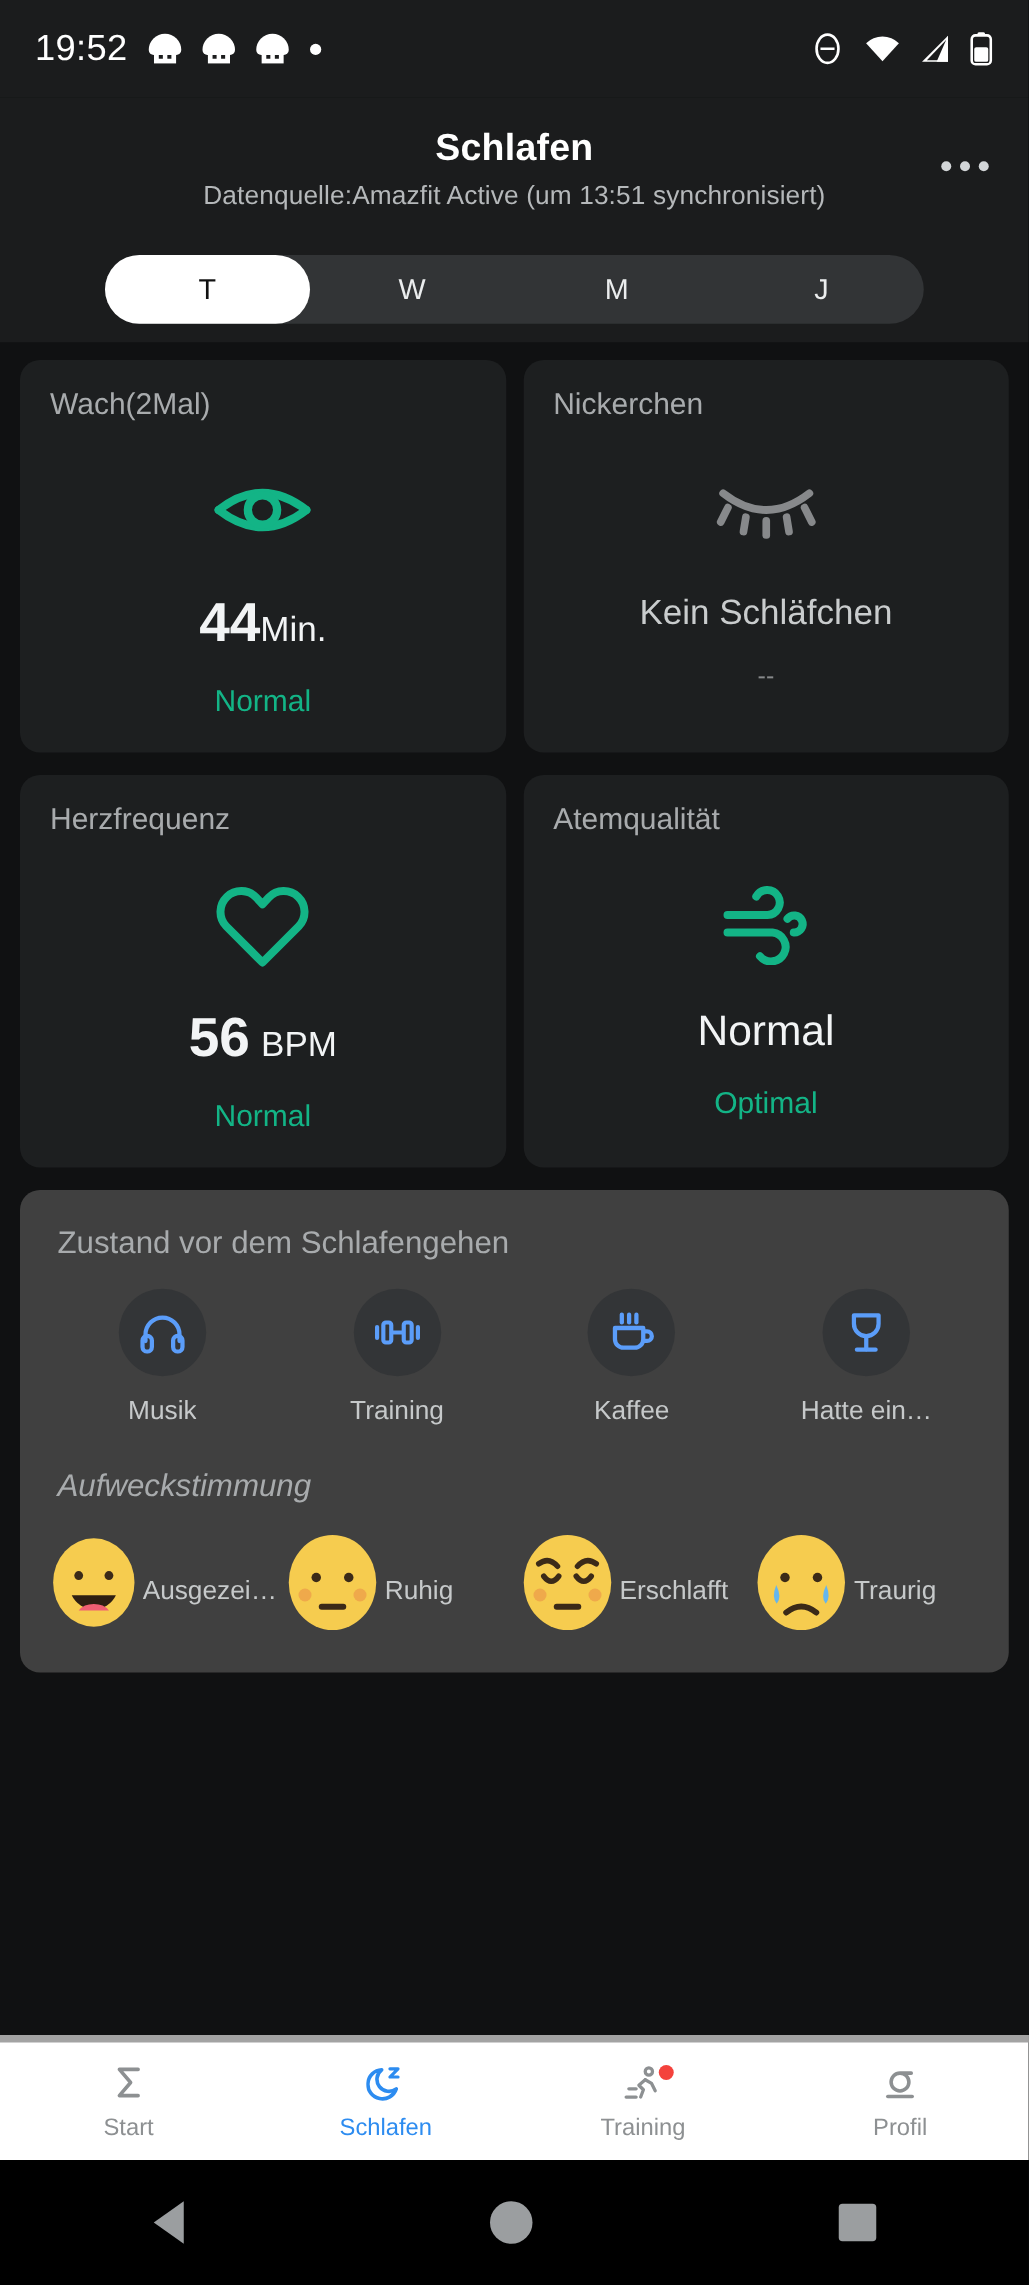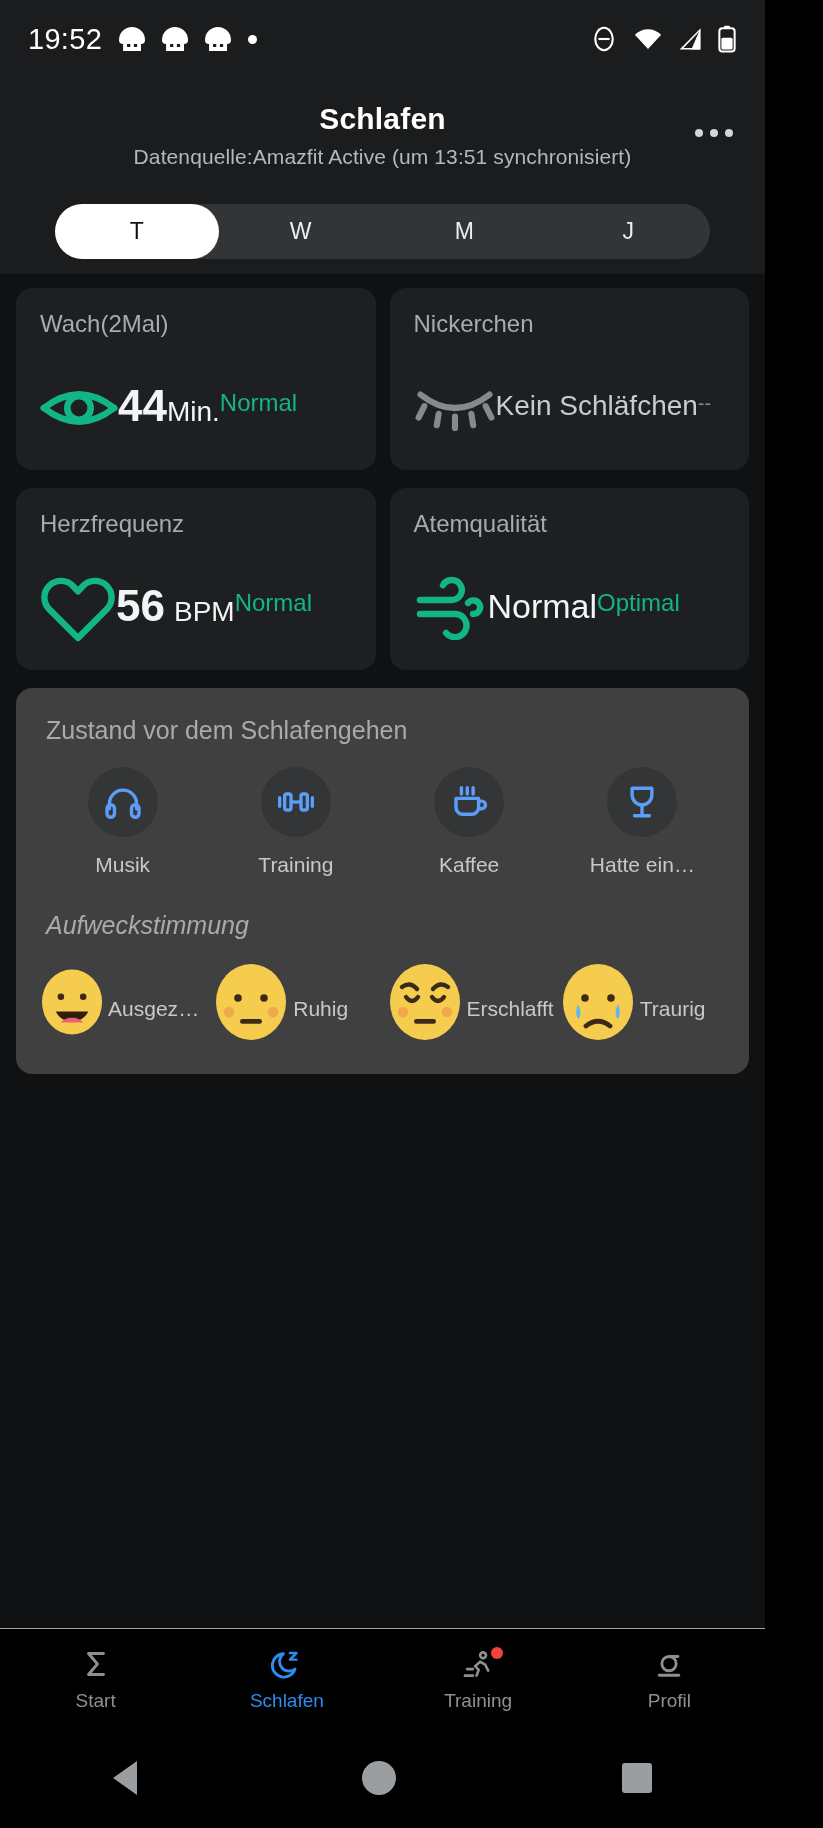--- a/index.html
+++ b/index.html
@@ -2,21 +2,21 @@
 <html><head>
 <meta charset="utf-8">
 <style>
   * { box-sizing: border-box; margin: 0; padding: 0; }
   html, body {
     width: 823px; height: 1828px;
     background: #000;
     font-family: "Liberation Sans", "DejaVu Sans", sans-serif;
     overflow: hidden;
   }
-  .phone { width: 765px; height: 1828px; background: #111213; display: flex; flex-direction: column; position: relative; }
+  .phone { width: 823px; height: 1828px; background: #111213; display: flex; flex-direction: column; position: relative; }
 
   
   .statusbar { height: 78px; flex: 0 0 78px; background: #1b1c1d; display: flex; align-items: center; padding: 0 28px; }
   .sb-left { display: flex; align-items: center; gap: 17px; }
   .sb-time { color: #fff; font-size: 29px; font-weight: 400; letter-spacing: .3px; }
   .sb-right { margin-left: auto; display: flex; align-items: center; gap: 14px; }
   .gicon { width: 26px; height: 24px; position: relative; }
   .gicon::before { content:""; position:absolute; left:0; top:0; width:26px; height:17px; background:#fff;
      border-radius: 13px 13px 4px 4px; }
   .gicon::after { content:""; position:absolute; left:4px; bottom:0; width:18px; height:9px; background:#fff;
@@ -37,21 +37,21 @@
   .tabs { width: 655px; height: 55px; background: #323436; border-radius: 28px; display: flex; }
   .tab { flex: 1; display: flex; align-items: center; justify-content: center;
      color: #ebedee; font-size: 23px; border-radius: 28px; }
   .tab.active { background: #fff; color: #111; }
 
   
   .content { flex: 1 1 auto; background: #101112; padding: 14px 16px 0 16px; overflow: hidden; }
   .grid2 { display: flex; gap: 14px; margin-bottom: 18px; }
   .card { background: #1d1f20; border-radius: 16px; padding: 22px 24px 26px 24px; flex: 1; min-width: 0; }
   .card-title { color: #a8abad; font-size: 24px; }
-  .card-body { display: flex; align-items: center; }
+  .card-body { display: flex; flex-direction: column; align-items: center; justify-content: center; }
   .card-icon { height: 72px; display: flex; align-items: center; justify-content: center; margin-top: 34px; }
   .card-val { margin-top: 30px; color: #f2f4f5; display: flex; align-items: baseline; justify-content: center; }
   .v-num { font-size: 44px; font-weight: bold; }
   .v-num-sm { font-size: 34px; font-weight: 400; }
   .v-unit { font-size: 28px; font-weight: 400; }
   .v-unit-tight { font-size: 28px; font-weight: 400; }
   .card-status { margin-top: 24px; font-size: 24px; color: #13b486; text-align: center; }
   .card-status.muted { color: #87898b; font-size: 20px; }
   .card-plain { font-size: 28px; color: #c9cccd; }
 
@@ -64,21 +64,21 @@
      display: flex; align-items: center; justify-content: center; }
   .chip-label { margin-top: 16px; color: #c6c9ca; font-size: 21px; white-space: nowrap;
      overflow: hidden; text-overflow: ellipsis; max-width: 140px; text-align: center; }
   .sc-title2 { color: #a8abad; font-size: 25px; padding-left: 10px; margin-top: 34px; font-style: italic; }
   .moodrow { display: flex; margin-top: 20px; }
   .mood { flex: 1; display: flex; flex-direction: row; align-items: center; min-width: 0; }
   .mood-label { margin-top: 14px; color: #c6c9ca; font-size: 21px; white-space: nowrap;
      overflow: hidden; text-overflow: ellipsis; max-width: 150px; text-align: center; }
 
   
-  .bottomnav { flex: 0 0 100px; background: #000000; display: flex; border-top: 1px solid #a3a3a3; }
+  .bottomnav { flex: 0 0 100px; background: #ffffff; display: flex; border-top: 6px solid #a3a3a3; }
   .nav { flex: 1; display: flex; flex-direction: column; align-items: center; justify-content: center; position: relative; }
   .nav-ico { height: 36px; display: flex; align-items: center; justify-content: center; color: #8d9092; }
   .nav-lbl { margin-top: 8px; font-size: 19px; color: #8d9092; }
   .nav.active .nav-lbl { color: #2d8cf0; }
   .nav-dot { position: absolute; width: 12px; height: 12px; background: #f4423c; border-radius: 50%;
      top: 18px; margin-left: 38px; }
 
   
   .androidbar { flex: 0 0 100px; background: #000; display: flex; align-items: center; justify-content: space-around; }
   .ab-back { width: 0; height: 0; border-top: 17px solid transparent; border-bottom: 17px solid transparent; border-right: 24px solid #9b9ea0; }

